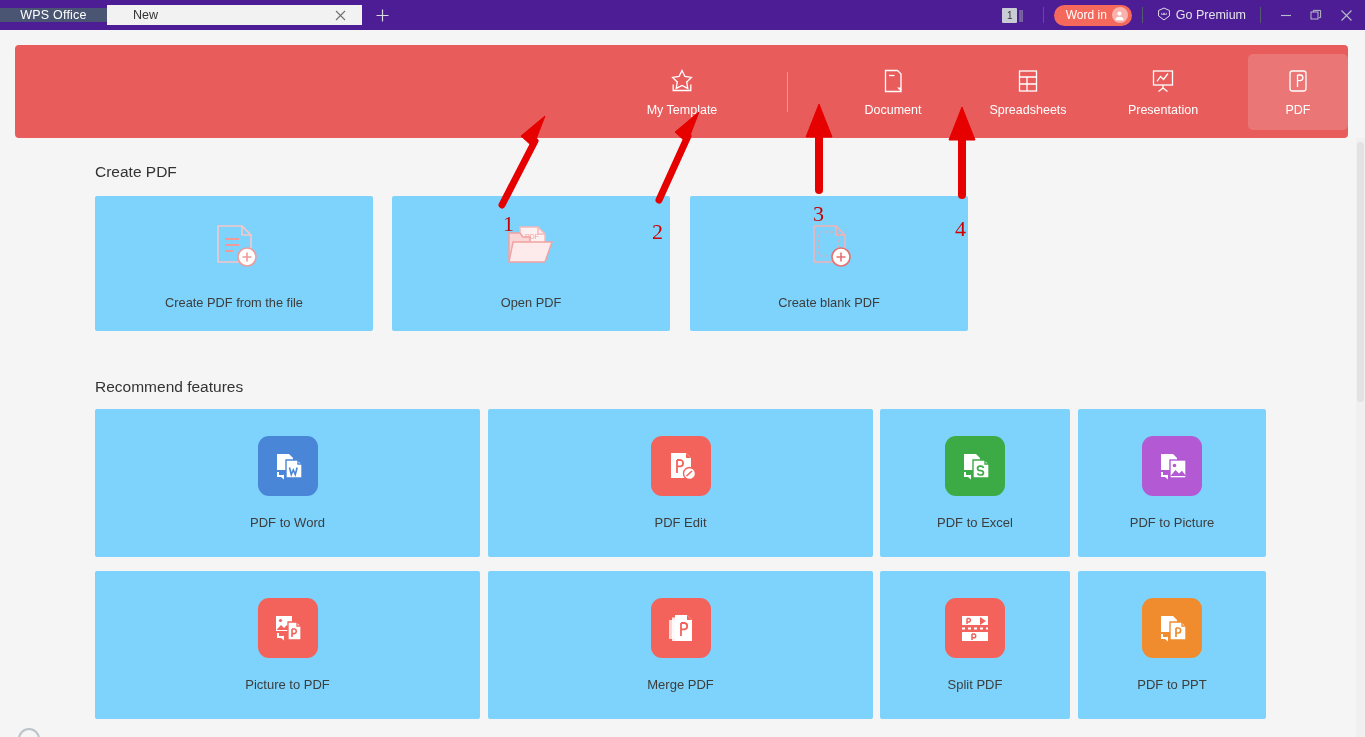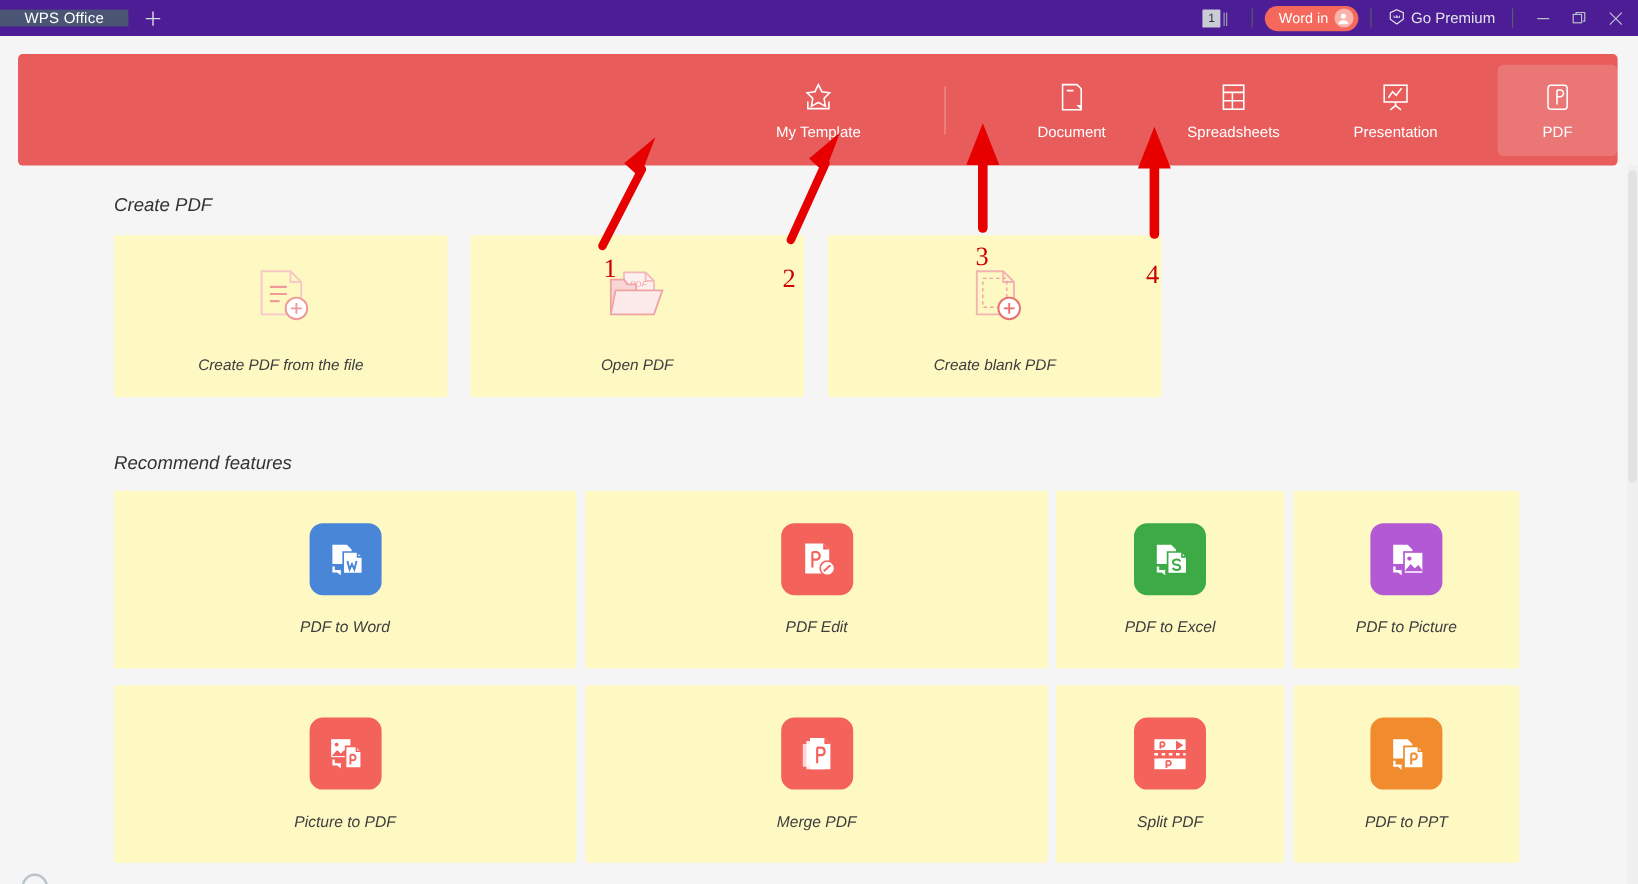--- a/index.html
+++ b/index.html
@@ -77,26 +77,26 @@
     justify-content: center; gap: 7px; color: #ffffff;
     font-size: 12.5px; position: relative;
   }
   .nav-item.active { background: rgba(255,255,255,.16); }
   .nav-gap-1 { width: 55px; }
   .nav-gap { width: 35px; }
   .nav-divider { width: 1px; height: 40px; background: rgba(255,255,255,.35); }
   .nav-icon { width: 30px; height: 30px; }
 
   
-  .content { position: absolute; left: 0; top: 138px; width: 1365px; height: 599px; font-style: italic; }
+  .content { position: absolute; left: 0; top: 138px; width: 1365px; height: 599px; }
   .section-title {
     position: absolute; left: 95px; font-size: 15.5px; color: #333; font-weight: 400;
   }
   .card {
-    position: absolute; background: #fef9c3; border-radius: 2px;
+    position: absolute; background: #7dd3fc; border-radius: 2px;
     display: flex; flex-direction: column; align-items: center;
     justify-content: center; gap: 16px;
   }
   .card-label { font-size: 12.8px; color: #3d3d3d; }
   .feat { gap: 19px; }
   .feat-label { font-size: 13px; color: #3d3d3d; }
   .feat-icon-box {
     width: 60px; height: 60px; border-radius: 11px;
     display: flex; align-items: center; justify-content: center;
   }
@@ -121,20 +121,28 @@
   .corner-circle {
     position: absolute; left: 18px; top: 728px; width: 22px; height: 22px;
     border-radius: 50%; border: 2px solid #8a9aa8; opacity: .55;
   }
 </style>
 </head>
 <body>
 
 <div class="titlebar">
   <div class="wps-badge">WPS Office</div>
+  <div class="tab">
+    <span class="tab-label">New</span>
+    <span class="tab-close">
+      <svg width="11" height="11" viewBox="0 0 11 11">
+          <path d="M1 1 L10 10 M10 1 L1 10" stroke="#707070" stroke-width="1.1" fill="none"></path>
+        </svg>
+    </span>
+  </div>
   <div class="newtab">
     <svg width="15" height="15" viewBox="0 0 15 15">
         <path d="M7.5 1.5 V13.5 M1.5 7.5 H13.5" stroke="#d8dae0" stroke-width="1.2" fill="none"></path>
       </svg>
   </div>
   <div class="tb-spacer"></div>
   <div class="tb-right">
     <div class="pagecount">
       <span class="pagecount-box">1</span>
       <span class="pagecount-bars">||</span>

